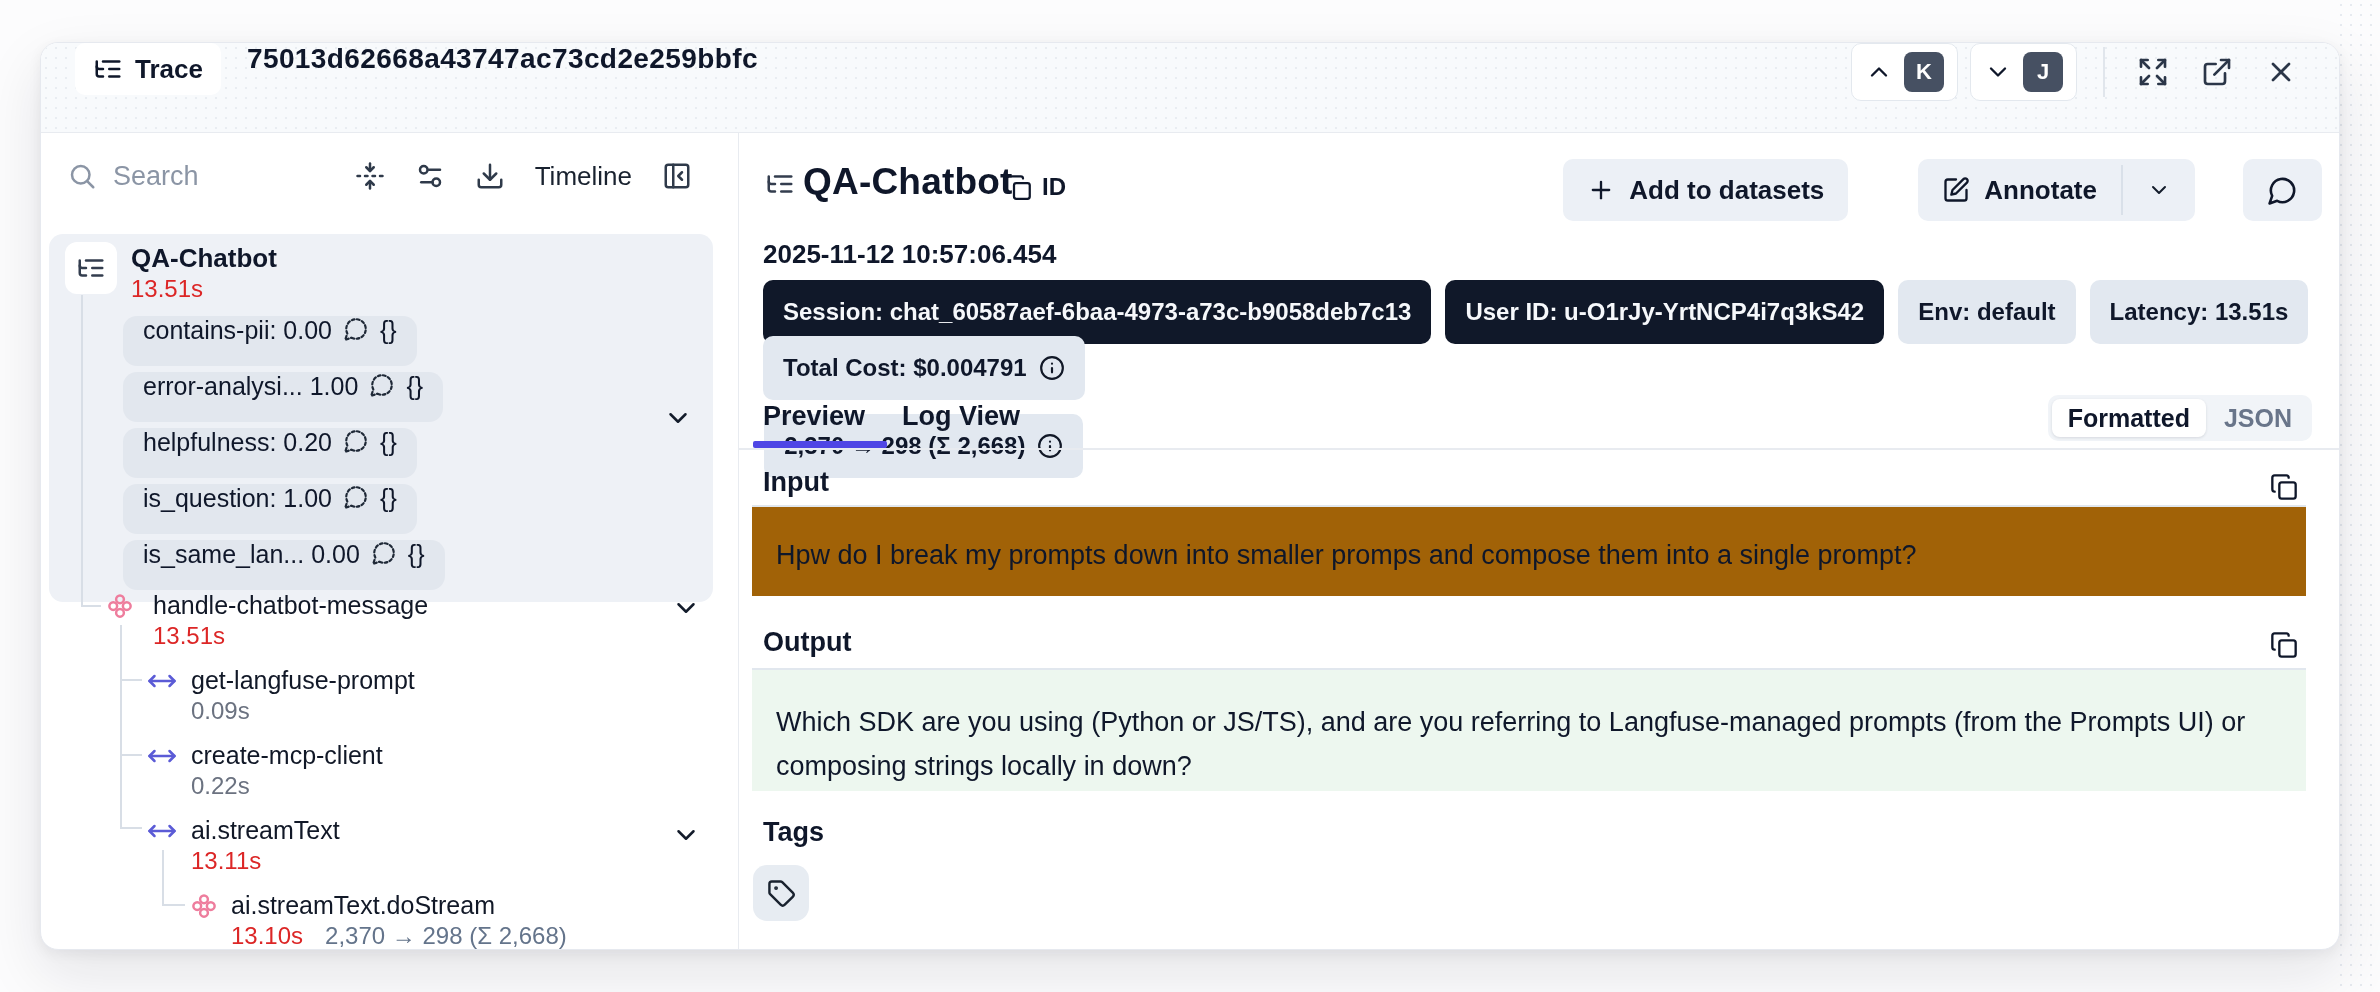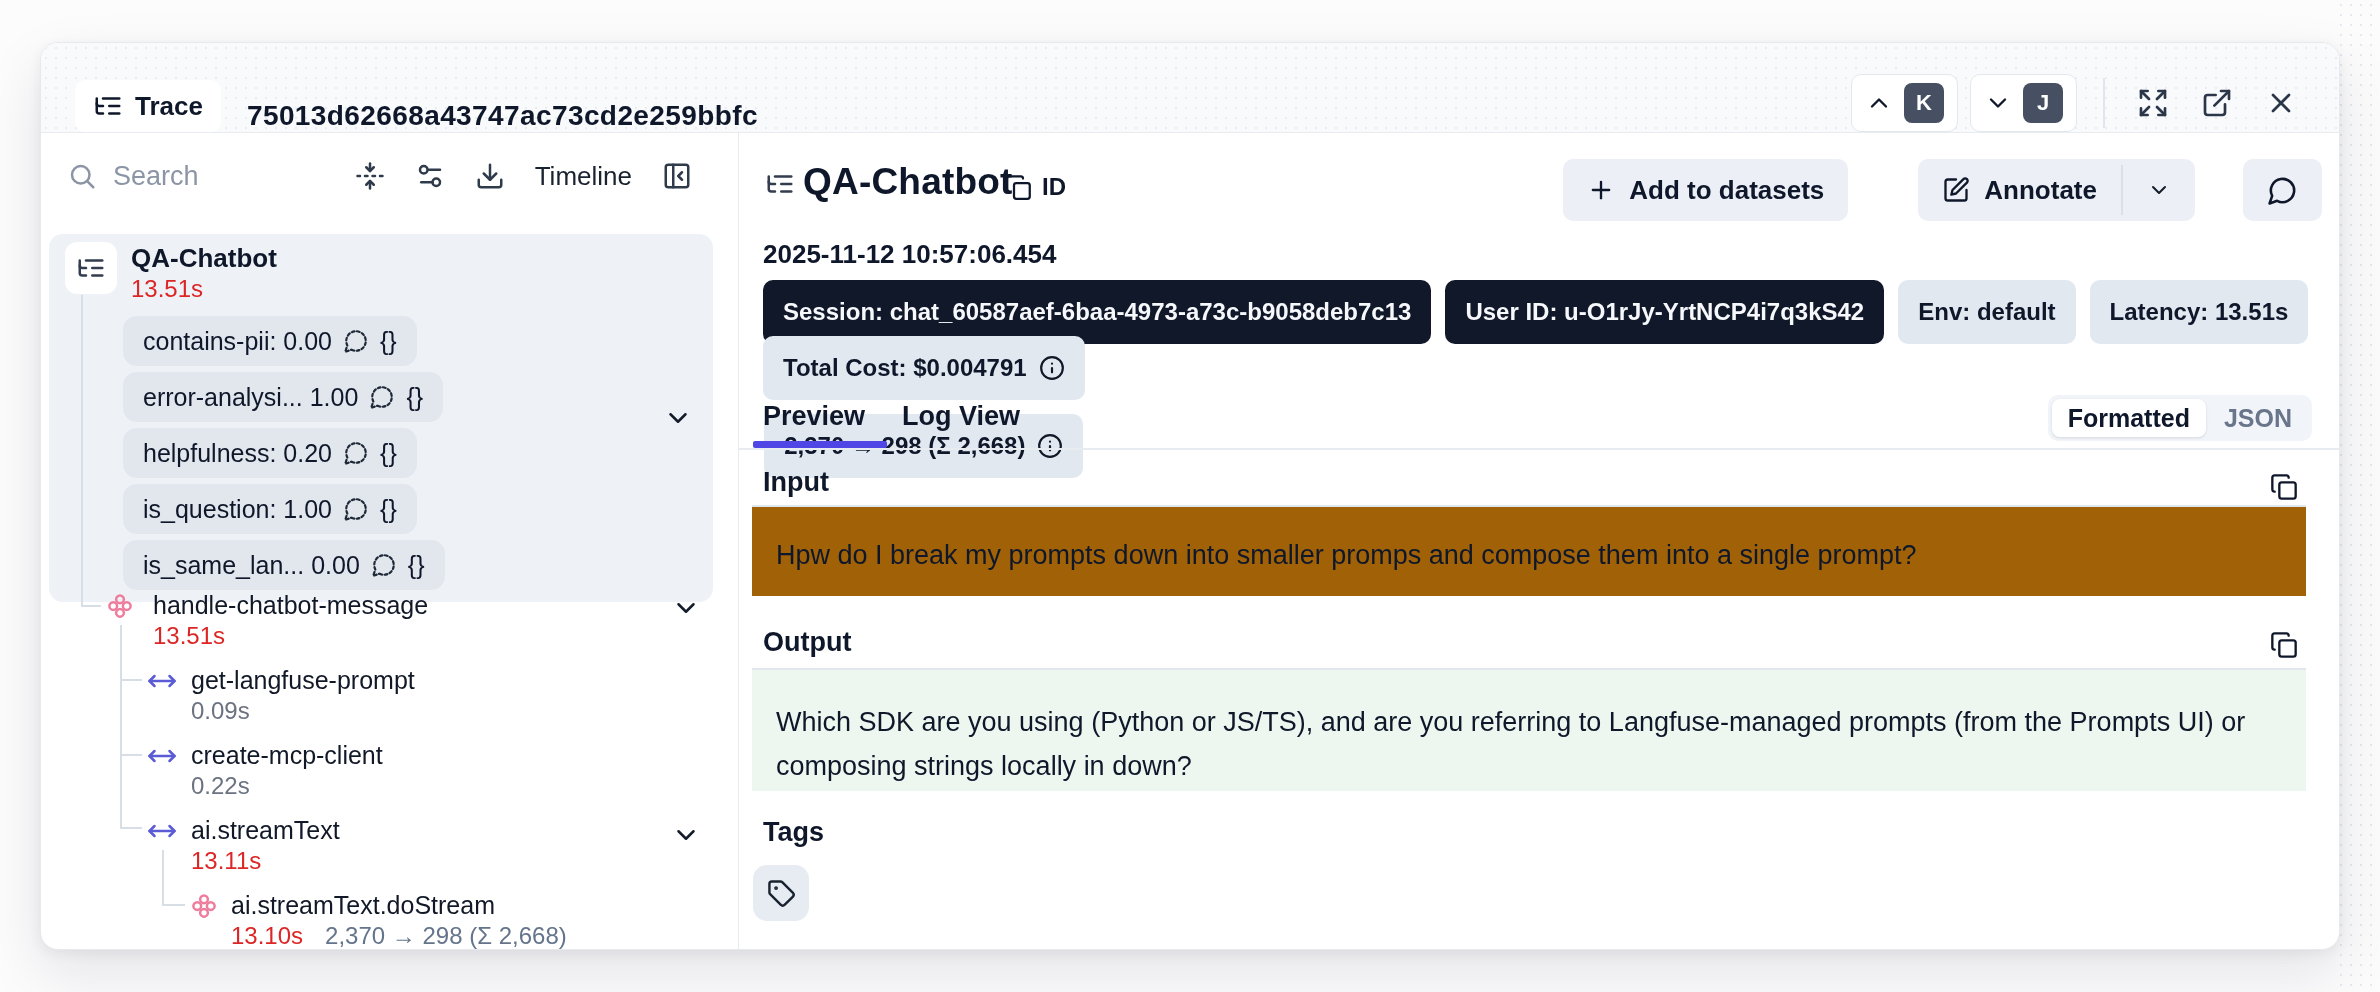--- a/index.html
+++ b/index.html
@@ -11,21 +11,21 @@
     background-image:radial-gradient(#e6eaf0 1.5px, transparent 1.5px); background-size:10px 10px; }
 
   .dialog { position:absolute; left:40px; top:42px; width:2300px; height:908px; background:#fff;
     border:1px solid #e6e9ef; border-radius:18px; overflow:hidden;
     box-shadow:0 24px 60px rgba(15,23,42,.10), 0 4px 14px rgba(15,23,42,.06);
     display:flex; flex-direction:column; }
 
   
   .topbar { height:90px; flex:0 0 90px; background:#f8fafc;
     background-image:radial-gradient(#e9edf2 1.4px, transparent 1.4px); background-size:10px 10px;
-    border-bottom:1px solid #e8ebf0; display:flex; align-items:flex-end; padding:0 34px; }
+    border-bottom:1px solid #e8ebf0; display:flex; align-items:flex-start; padding:0 34px; }
   .trace-pill { background:#fff; border-radius:10px; height:52px; padding:0 18px; display:flex;
     align-items:center; gap:12px; font-size:26px; font-weight:bold; color:#0f172a; }
   .trace-id { margin-left:26px; font-size:28px; font-weight:bold; letter-spacing:.4px; }
   .topbar-right { margin-left:auto; display:flex; align-items:center; }
   .nav-btn { background:#fff; border:1px solid #e3e8ee; border-radius:10px; height:58px; padding:0 13px;
     display:flex; align-items:center; gap:11px; cursor:pointer; }
   .nav-btn + .nav-btn { margin-left:12px; }
   .key-badge { width:40px; height:40px; background:#465062; color:#fff; border-radius:8px; font-size:22px;
     font-weight:bold; display:flex; align-items:center; justify-content:center; }
   .tb-divider { width:2px; height:50px; background:#e1e6ec; margin:0 24px 0 26px; }
@@ -54,21 +54,21 @@
 
   .sel-block { position:absolute; left:8px; top:15px; width:664px; background:#eef1f6; border-radius:14px;
     padding:8px 16px 12px 16px; z-index:0; }
   .root-row { display:flex; gap:14px; align-items:flex-start; }
   .root-icon-box { width:52px; height:52px; background:#fff; border-radius:12px; display:flex; align-items:center;
     justify-content:center; color:#333d4e; position:relative; z-index:2; }
   .root-label { font-size:26px; font-weight:600; line-height:32px; }
   .dur { font-size:24px; line-height:30px; }
   .dur.red { color:#dc2626; } .dur.gray { color:#6b7280; }
   .score-col { margin:12px 0 0 58px; display:flex; flex-direction:column; gap:6px; align-items:flex-start; position:relative; z-index:2; }
-  .score-badge { height:50px; display:inline-flex; align-items:center; gap:11px; padding:0 20px; background:#e2e7ee;
+  .score-badge { height:50px; display:inline-flex; align-items:flex-start; gap:11px; padding:0 20px; background:#e2e7ee;
     border-radius:14px; font-size:25px; color:#0f172a; cursor:pointer; }
   .score-badge .bub { color:#1f2937; }
   .sel-chevron { position:absolute; right:20px; top:50%; transform:translateY(-50%); color:#131c2b; cursor:pointer; z-index:2; }
 
   .node { position:absolute; z-index:2; }
   .node .nlabel { font-size:25px; line-height:32px; color:#111827; }
   .node-icon { position:absolute; z-index:2; }
   .node-icon.pink { color:#ee7d9d; } .node-icon.indigo { color:#5b5bd6; }
   .tree-chevron { position:absolute; left:630px; color:#131c2b; cursor:pointer; z-index:2; }
   .tok-row { display:flex; gap:22px; align-items:baseline; }

